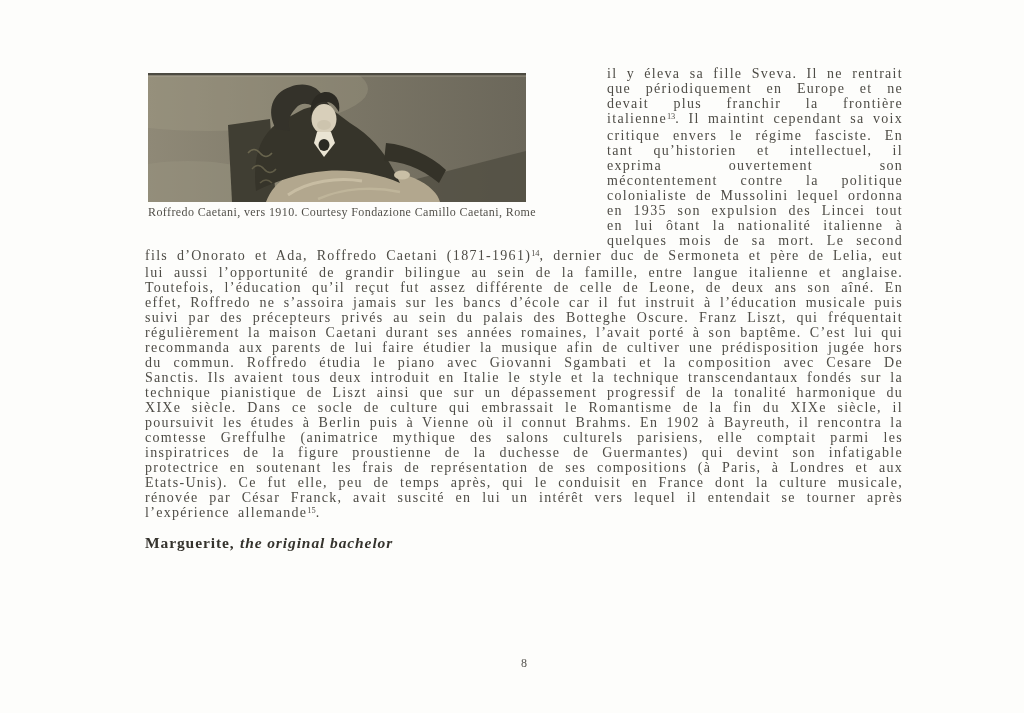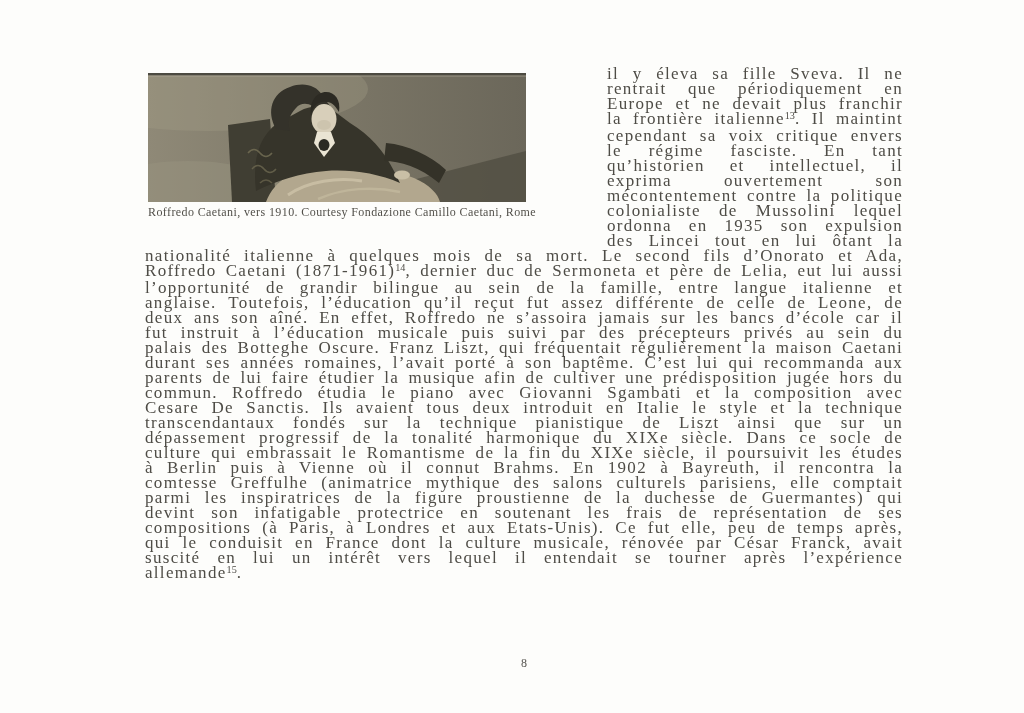--- a/index.html
+++ b/index.html
@@ -31,21 +31,21 @@
   }
   figcaption{
     margin-top:3px;
     font-size:12px;
     line-height:14px;
     letter-spacing:0.4px;
     color:#52504a;
   }
   p.body-text{
     margin:0;
-    font-size:17px;
+    font-size:14px;
     line-height:15px;
     text-align:justify;
     letter-spacing:1.3px;
     word-spacing:3.5px;
     color:#4e4c46;
     hyphens:none;
   }
   p.body-text sup{
     font-size:60%;
     letter-spacing:0;
@@ -120,18 +120,19 @@
         <path d="M 112 110 q 6 -6 12 0" stroke="#6d6850" stroke-width="1.5" fill="none" opacity="0.7"></path>
 
         <rect x="0" y="0" width="378" height="2.5" fill="#4c4a41"></rect>
         <rect x="0" y="2.5" width="378" height="1" fill="#b8b3a0" opacity="0.6"></rect>
       </svg>
       <figcaption>Roffredo Caetani, vers 1910. Courtesy Fondazione Camillo Caetani, Rome</figcaption>
     </figure>
 
     <p class="body-text">il y éleva sa fille Sveva. Il ne rentrait que périodiquement en Europe et ne devait plus franchir la frontière italienne<sup>13</sup>. Il maintint cependant sa voix critique envers le régime fasciste. En tant qu’historien et intellectuel, il exprima ouvertement son mécontentement contre la politique colonialiste de Mussolini lequel ordonna en 1935 son expulsion des Lincei tout en lui ôtant la nationalité italienne à quelques mois de sa mort. Le second fils d’Onorato et Ada, Roffredo Caetani (1871-1961)<sup>14</sup>, dernier duc de Sermoneta et père de Lelia, eut lui aussi l’opportunité de grandir bilingue au sein de la famille, entre langue italienne et anglaise. Toutefois, l’éducation qu’il reçut fut assez différente de celle de Leone, de deux ans son aîné. En effet, Roffredo ne s’assoira jamais sur les bancs d’école car il fut instruit à l’éducation musicale puis suivi par des précepteurs privés au sein du palais des Botteghe Oscure. Franz Liszt, qui fréquentait régulièrement la maison Caetani durant ses années romaines, l’avait porté à son baptême. C’est lui qui recommanda aux parents de lui faire étudier la musique afin de cultiver une prédisposition jugée hors du commun. Roffredo étudia le piano avec Giovanni Sgambati et la composition avec Cesare De Sanctis. Ils avaient tous deux introduit en Italie le style et la technique transcendantaux fondés sur la technique pianistique de Liszt ainsi que sur un dépassement progressif de la tonalité harmonique du XIXe siècle. Dans ce socle de culture qui embrassait le Romantisme de la fin du XIXe siècle, il poursuivit les études à Berlin puis à Vienne où il connut Brahms. En 1902 à Bayreuth, il rencontra la comtesse Greffulhe (animatrice mythique des salons culturels parisiens, elle comptait parmi les inspiratrices de la figure proustienne de la duchesse de Guermantes) qui devint son infatigable protectrice en soutenant les frais de représentation de ses compositions (à Paris, à Londres et aux Etats-Unis). Ce fut elle, peu de temps après, qui le conduisit en France dont la culture musicale, rénovée par César Franck, avait suscité en lui un intérêt vers lequel il entendait se tourner après l’expérience allemande<sup>15</sup>.</p>
 
+    <h2 class="section-heading"><span>Marguerite,</span><span class="heading-italic">the original bachelor</span></h2>
 
 
   </div>
 
   <div class="page-number">8</div>
 </div>
 
 </body></html>

